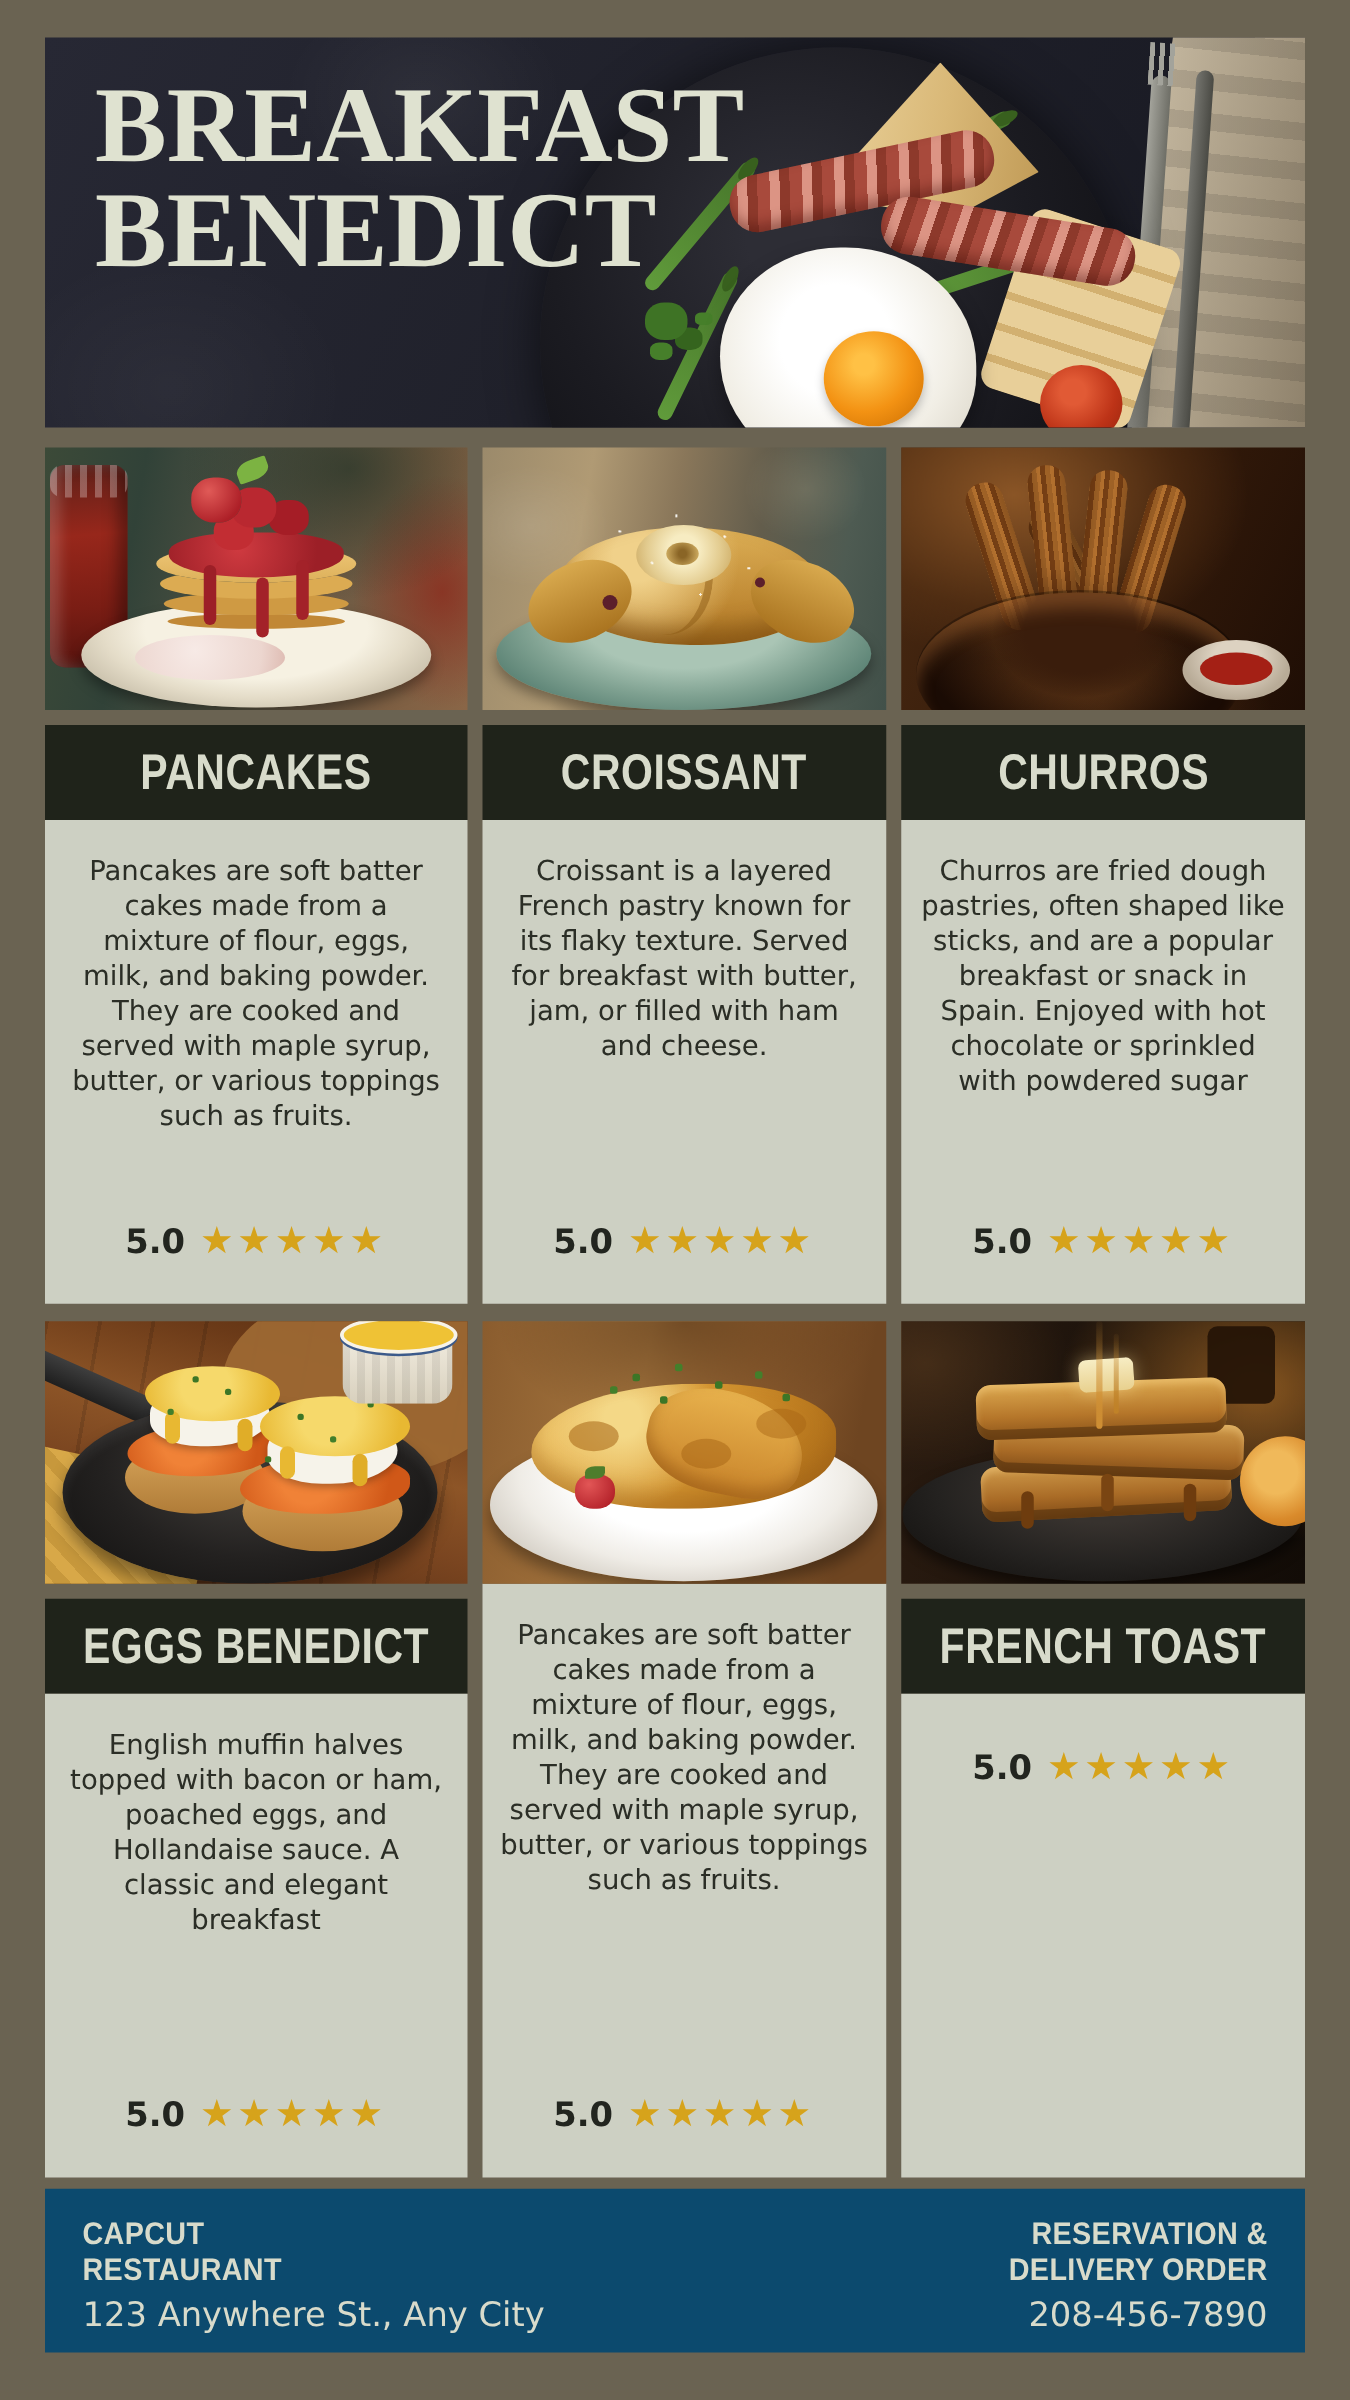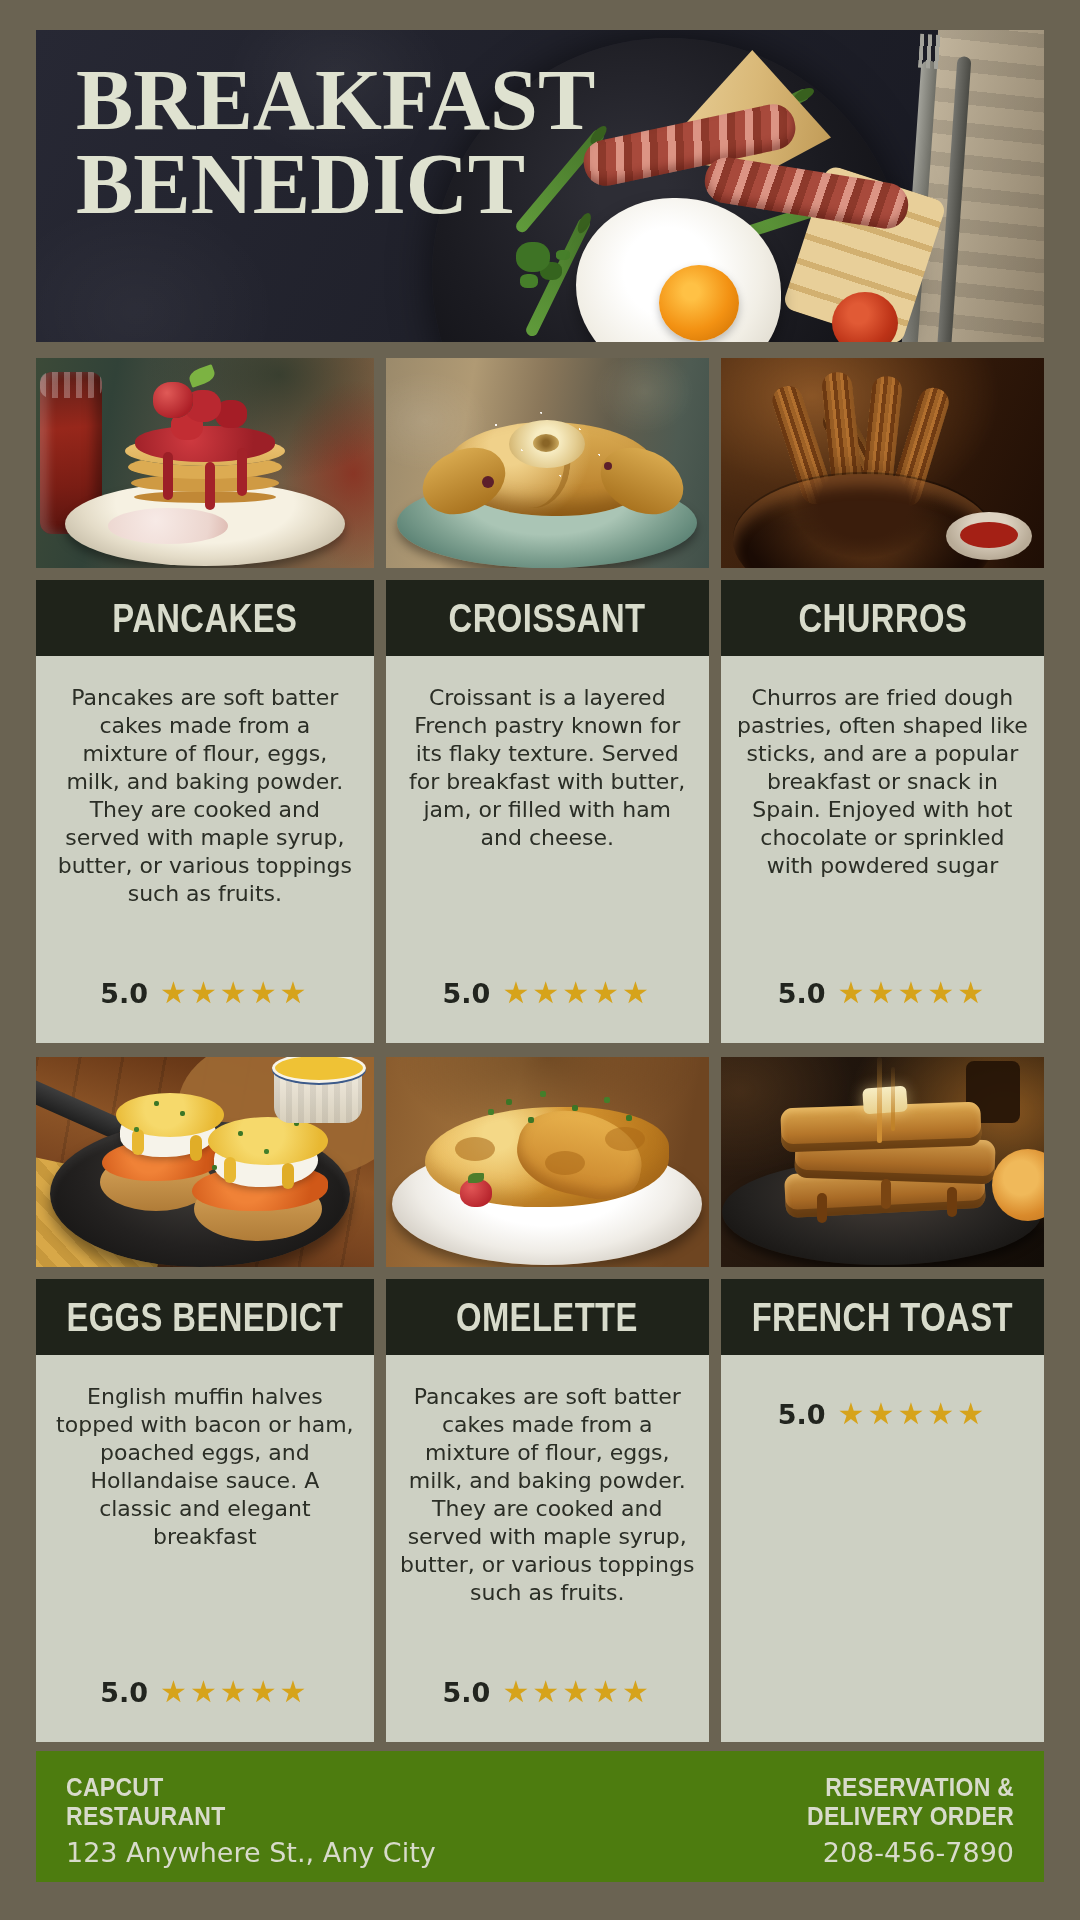--- a/index.html
+++ b/index.html
@@ -233,21 +233,21 @@
   .pf-syr{left:156px;top:0;width:5px;height:86px;border-radius:3px;
     background:linear-gradient(rgba(210,150,60,.05),#d09034);}
   .pf-syr::after{content:"";position:absolute;left:14px;top:10px;width:4px;height:64px;border-radius:3px;
     background:linear-gradient(rgba(210,150,60,.05),#c08228);}
   .pf-drip{left:96px;bottom:44px;width:10px;height:30px;border-radius:8px;background:#6e3c0e;
     box-shadow:130px -6px 0 #6e3c0e, 64px -14px 0 #7a4512;}
   .pf-orange{right:-20px;bottom:46px;width:72px;height:72px;border-radius:50%;
     background:radial-gradient(circle at 40% 40%, #f0b95a 28%, #d98a2b 62%, #b96f1d);}
 
   
-  .footer{margin-top:9px;height:131px;background:#4d7c0f;box-sizing:border-box;
+  .footer{margin-top:9px;height:131px;background:#0c4a6e;box-sizing:border-box;
     padding:22px 30px;display:flex;justify-content:space-between;color:#d8dbcb;}
   .f-name{font-size:25px;font-weight:bold;line-height:1.14;letter-spacing:.3px;
     transform:scaleX(.92);transform-origin:left center;font-family:"Liberation Sans",sans-serif;}
   .f-name span{display:block;}
   .f-addr{font-size:27px;margin-top:7px;}
   .f-right{text-align:right;}
   .f-res{font-size:25px;font-weight:bold;line-height:1.14;letter-spacing:.3px;
     transform:scaleX(.92);transform-origin:right center;font-family:"Liberation Sans",sans-serif;}
   .f-res span{display:block;}
   .f-phone{font-size:27px;margin-top:7px;}
@@ -379,23 +379,20 @@
       </div>
     </article>
 
     <article class="cell">
       <div class="photo po">
         <i class="po-plate"></i>
         <i class="po-ome"></i>
         <i class="po-herb"></i>
         <i class="po-straw"></i>
       </div>
-      <div class="tbar">
-        <span class="tbar-t">OMELETTE</span>
-      </div>
       <div class="card">
         <p class="desc">Pancakes are soft batter cakes made from a mixture of flour, eggs, milk, and baking powder. They are cooked and served with maple syrup, butter, or various toppings such as fruits.</p>
         <div class="rating">
           <span class="score">5.0</span>
           <span class="stars">★★★★★</span>
         </div>
       </div>
     </article>
 
     <article class="cell">

